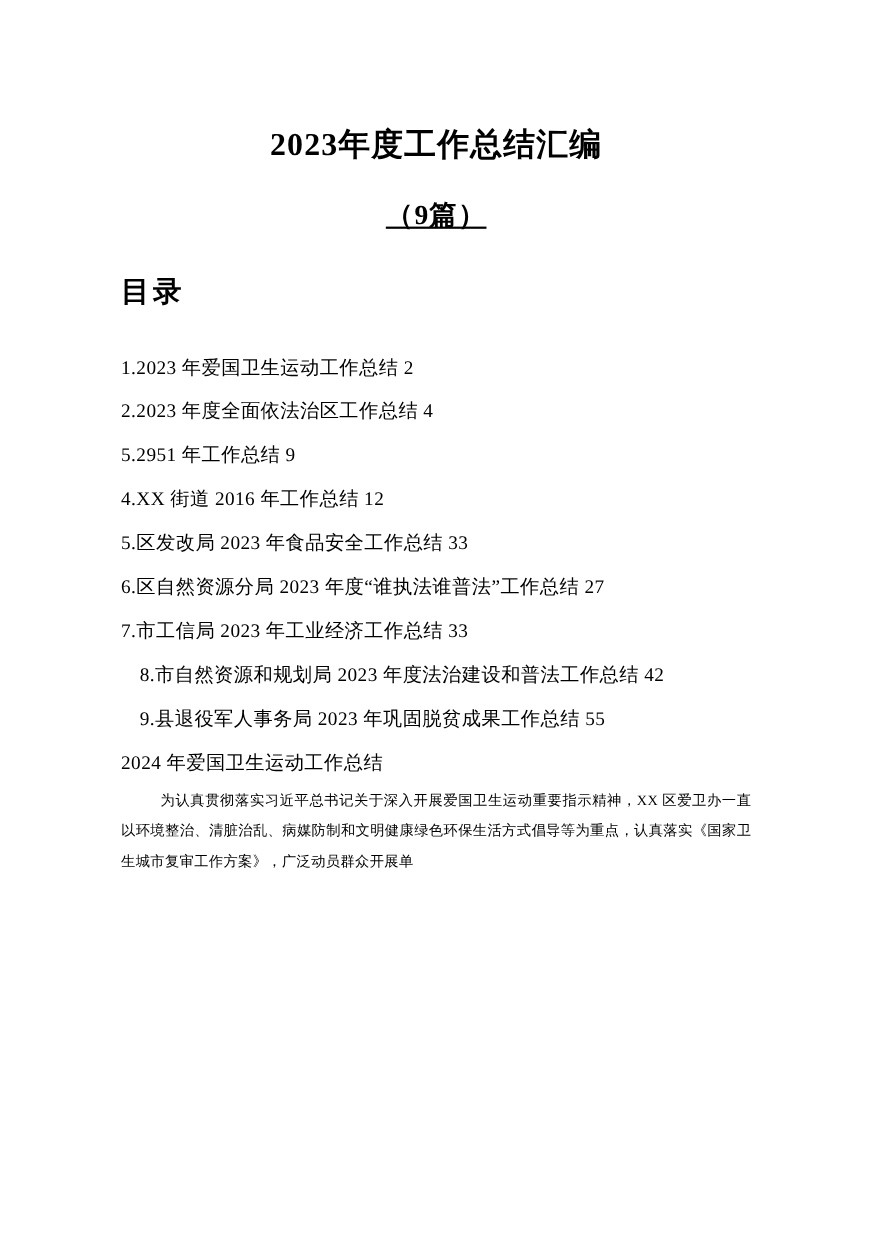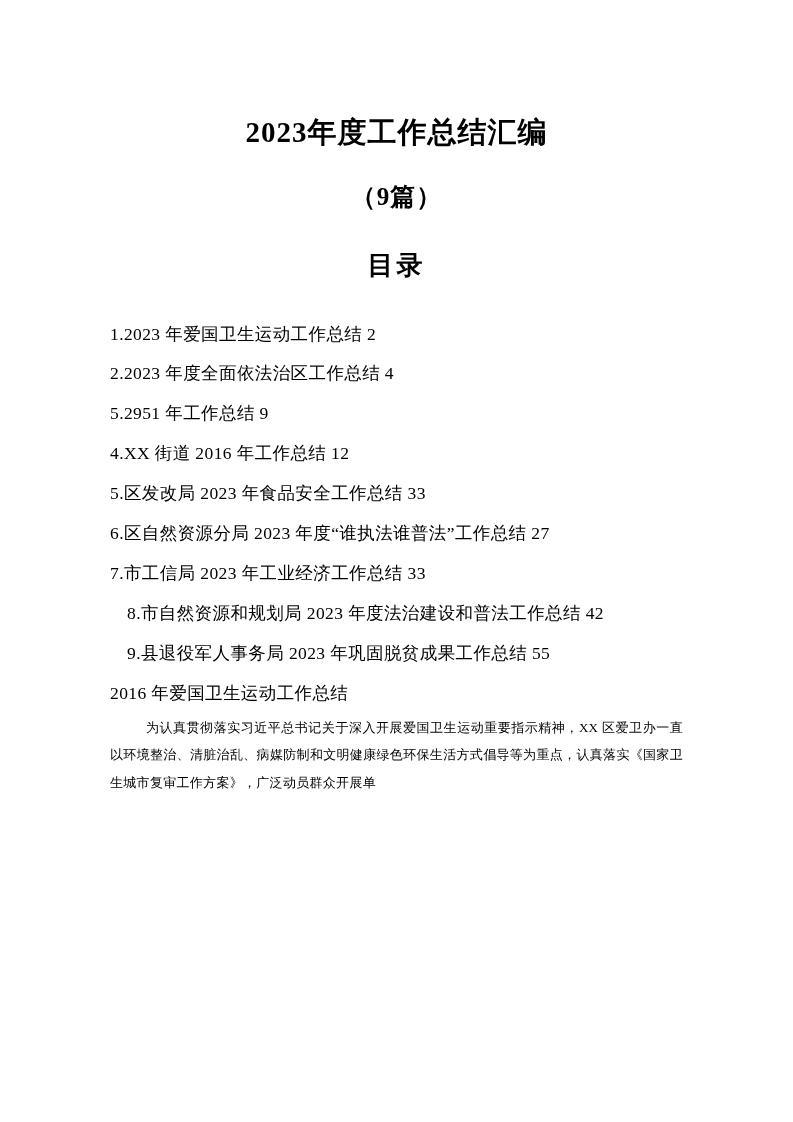--- a/index.html
+++ b/index.html
@@ -29,23 +29,24 @@
     line-height: 1.4;
     margin: 0 0 26px 0;
   }
   .doc-subtitle {
     text-align: center;
     font-size: 25px;
     font-weight: bold;
     letter-spacing: 1px;
     line-height: 1.4;
     margin: 0 0 34px 0;
+    text-decoration: underline;
   }
   .toc-heading {
-    text-align: center;
+    text-align: left;
     font-size: 26px;
     font-weight: bold;
     letter-spacing: 3px;
     margin: 0 0 32px 0;
   }
   .toc-list {
     list-style: none;
     margin: 0;
     padding: 0;
   }
@@ -89,17 +90,17 @@
     <li class="toc-item">2.2023 年度全面依法治区工作总结 4</li>
     <li class="toc-item">5.2951 年工作总结 9</li>
     <li class="toc-item">4.XX 街道 2016 年工作总结 12</li>
     <li class="toc-item">5.区发改局 2023 年食品安全工作总结 33</li>
     <li class="toc-item">6.区自然资源分局 2023 年度“谁执法谁普法”工作总结 27</li>
     <li class="toc-item">7.市工信局 2023 年工业经济工作总结 33</li>
     <li class="toc-item indent">8.市自然资源和规划局 2023 年度法治建设和普法工作总结 42</li>
     <li class="toc-item indent">9.县退役军人事务局 2023 年巩固脱贫成果工作总结 55</li>
   </ul>
 
-  <p class="section-title">2016 年爱国卫生运动工作总结</p>
+  <p class="section-title">2024 年爱国卫生运动工作总结</p>
 
   <p class="body-para">为认真贯彻落实习近平总书记关于深入开展爱国卫生运动重要指示精神，XX 区爱卫办一直以环境整治、清脏治乱、病媒防制和文明健康绿色环保生活方式倡导等为重点，认真落实《国家卫生城市复审工作方案》，广泛动员群众开展单</p>
 
 </div>
 
 </body></html>

